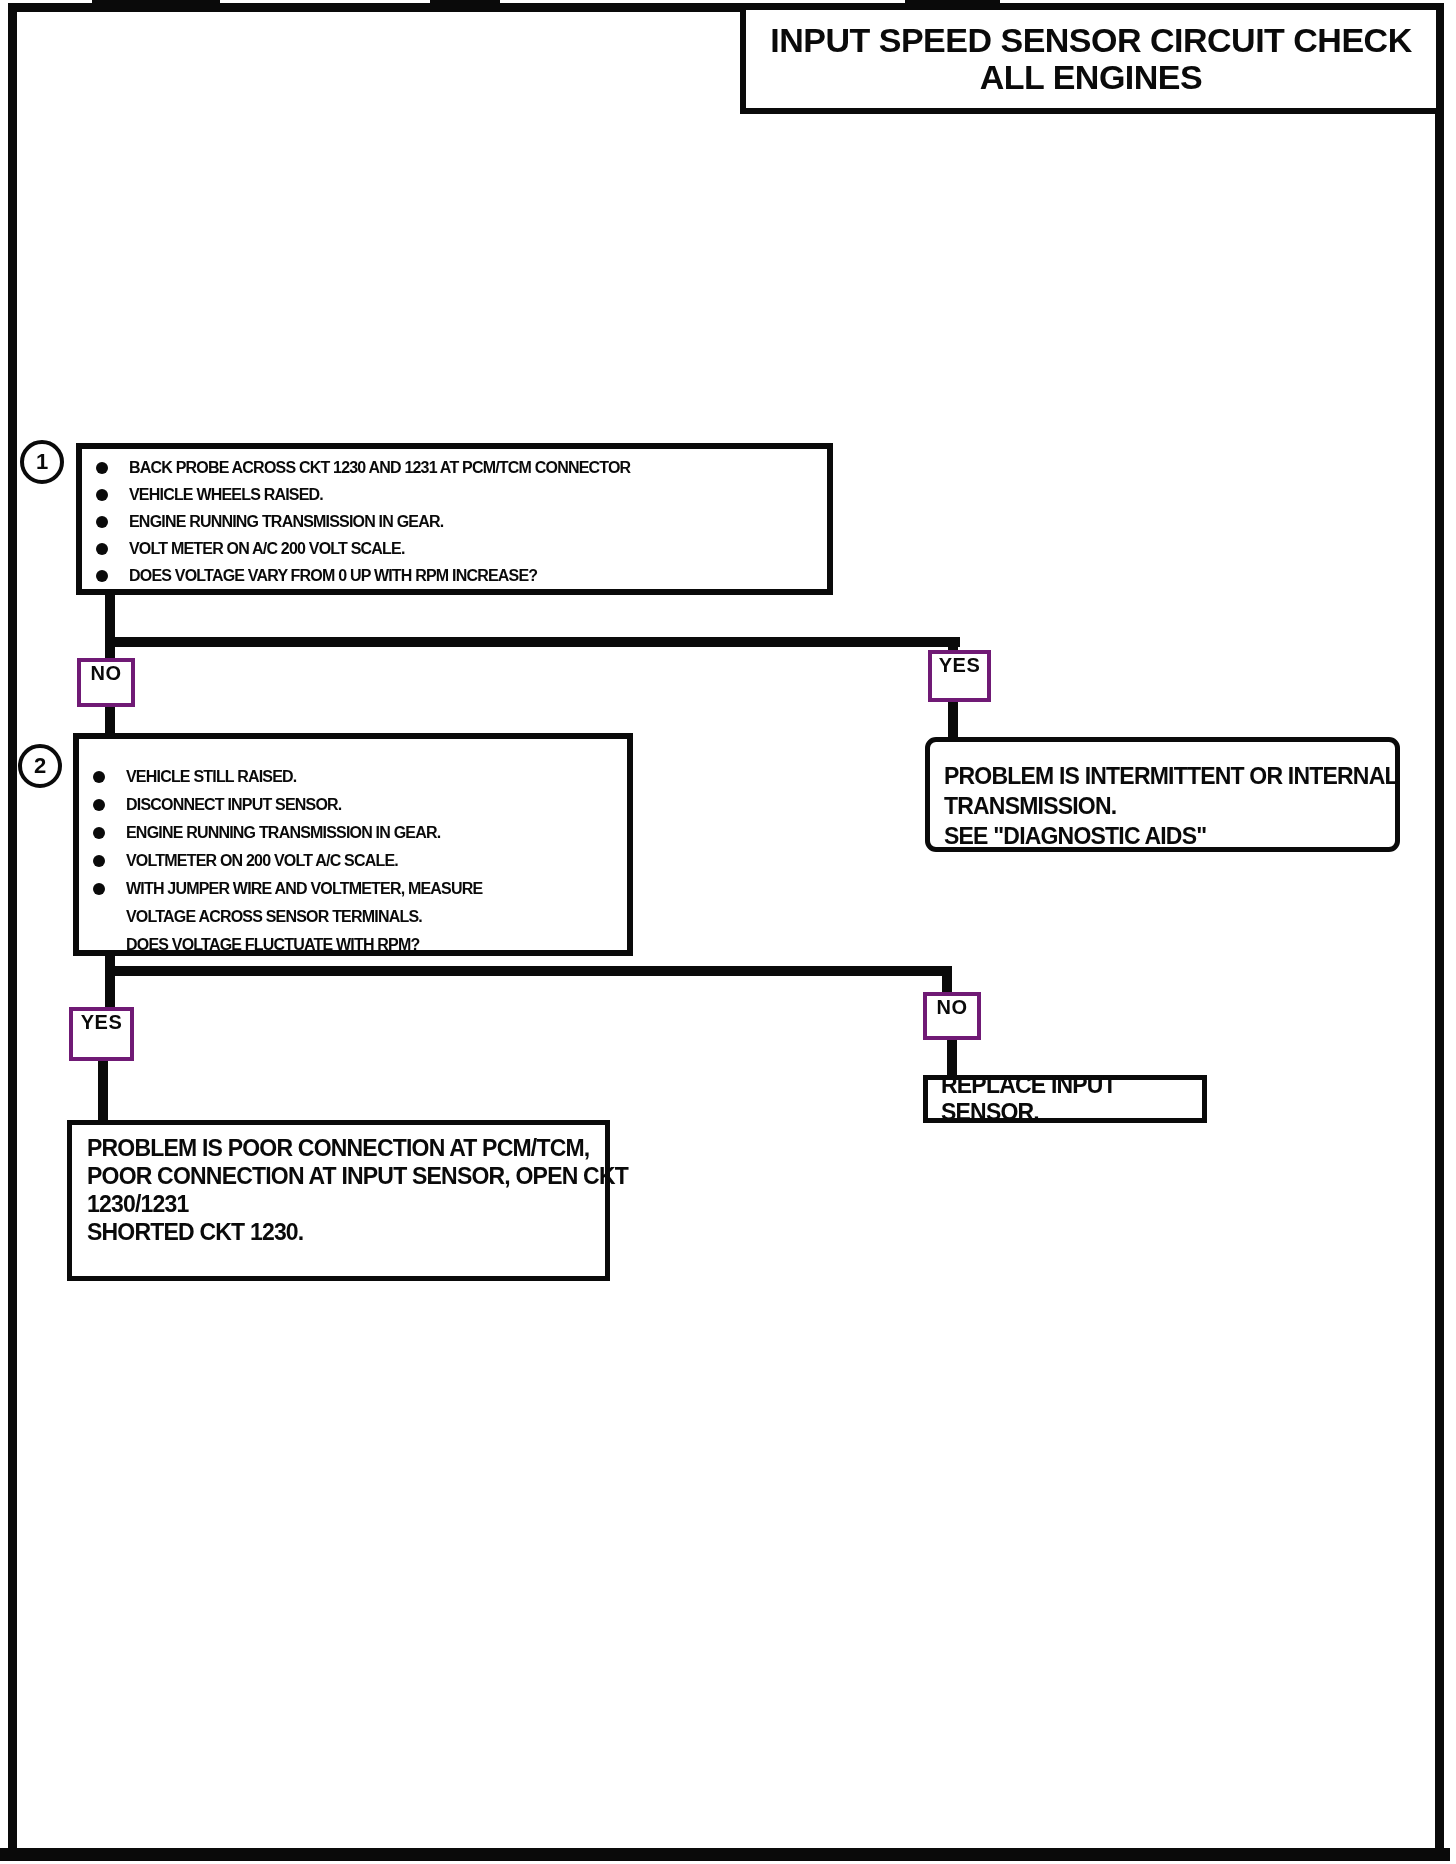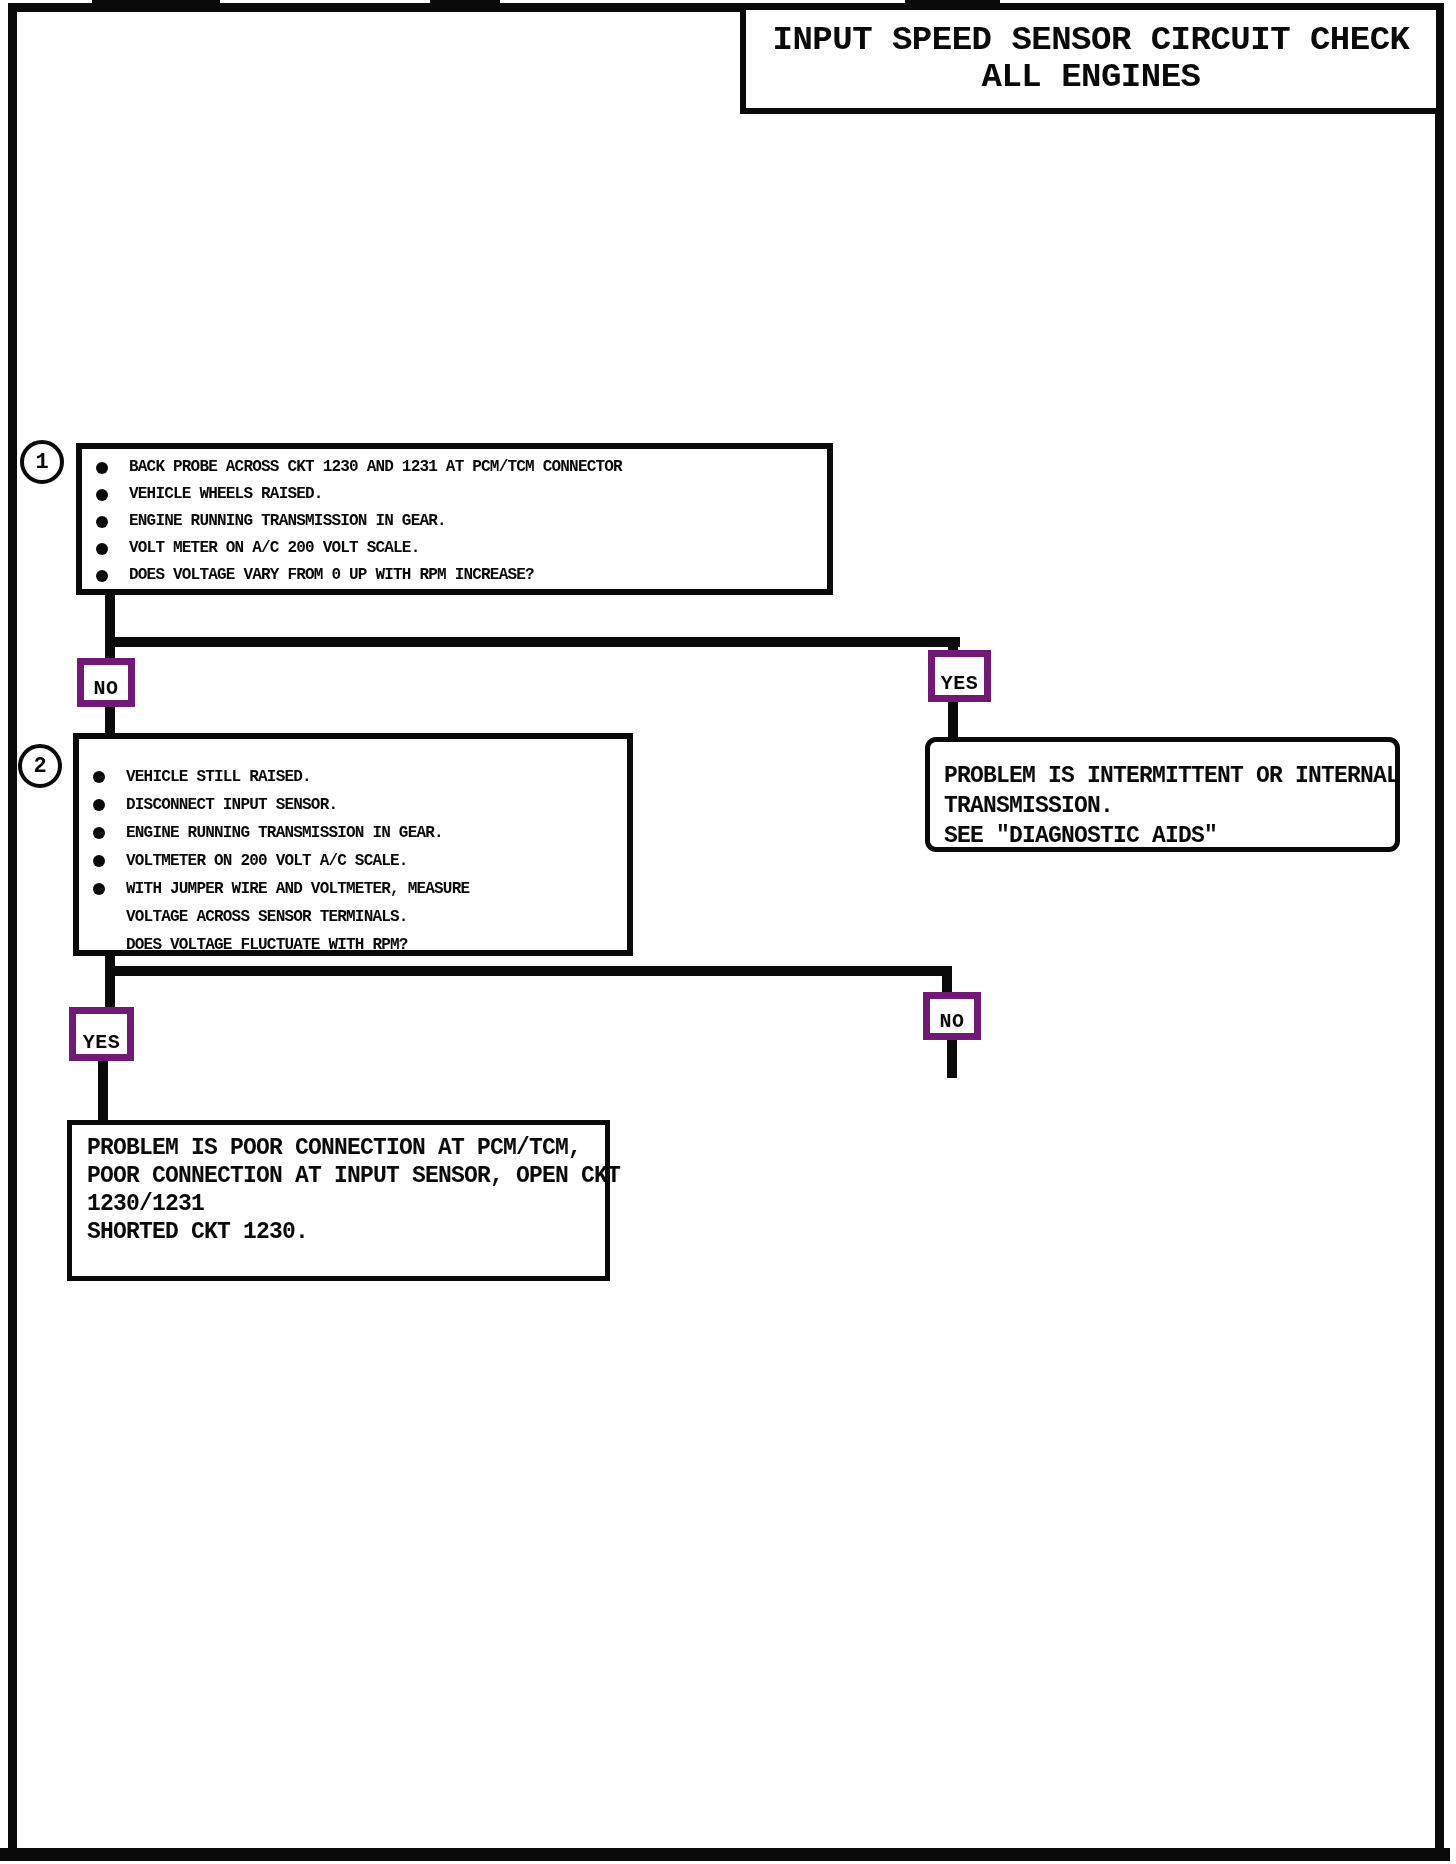--- a/index.html
+++ b/index.html
@@ -1,20 +1,20 @@
 <!DOCTYPE html>
 <html><head>
 <meta charset="utf-8">
 <style>
   html,body{margin:0;padding:0;background:#e8e8e8;}
   .page{
     position:relative;
     width:1456px;height:1864px;
     background:#ffffff;
-    font-family:Liberation Mono, monospace;
+    font-family:Liberation Sans, sans-serif;
     color:#0a0a0a;
     overflow:hidden;
   }
   .abs{position:absolute;}
   .ink{background:#0a0a0a;}
   
   .b-left{left:8px;top:3px;width:9px;height:1850px;}
   .b-top{left:8px;top:3px;width:1434px;height:9px;}
   .b-right{left:1435px;top:3px;width:9px;height:1850px;}
   .b-bottom{left:0px;top:1848px;width:1450px;height:13px;}
@@ -47,22 +47,22 @@
   .box1{left:76px;top:443px;width:757px;height:152px;padding-top:5px;}
   .box2{left:73px;top:733px;width:560px;height:223px;padding-top:24px;}
   .brow{position:relative;line-height:27px;padding-left:47px;white-space:nowrap;}
   .box2 .brow{line-height:28px;}
   .dot{
     position:absolute;left:14px;top:8px;
     width:12px;height:12px;border-radius:50%;background:#0a0a0a;
   }
   
   .label-box{
-    border:7px solid #701a75;background:#fff;box-sizing:border-box;
-    display:flex;align-items:flex-end;justify-content:center;
+    border:4px solid #701a75;background:#fff;box-sizing:border-box;
+    display:flex;align-items:flex-start;justify-content:center;
     font-size:20px;font-weight:bold;letter-spacing:0.5px;
   }
   .no1{left:77px;top:658px;width:58px;height:49px;}
   .yes1{left:928px;top:650px;width:63px;height:52px;}
   .yes2{left:69px;top:1007px;width:65px;height:54px;}
   .no2{left:923px;top:992px;width:58px;height:48px;}
   
   .result-box{
     border:5px solid #0a0a0a;background:#fff;box-sizing:border-box;
     font-size:23px;font-weight:bold;letter-spacing:-0.8px;
@@ -164,14 +164,17 @@
     <span>NO</span>
   </div>
 
   <div class="abs result-box res-yes2">
     <div class="rline">PROBLEM IS POOR CONNECTION AT PCM/TCM,</div>
     <div class="rline">POOR CONNECTION AT INPUT SENSOR, OPEN CKT</div>
     <div class="rline">1230/1231</div>
     <div class="rline">SHORTED CKT 1230.</div>
   </div>
 
+  <div class="abs result-box res-no2">
+    <span>REPLACE INPUT SENSOR.</span>
+  </div>
 
 </div>
 
 </body></html>

